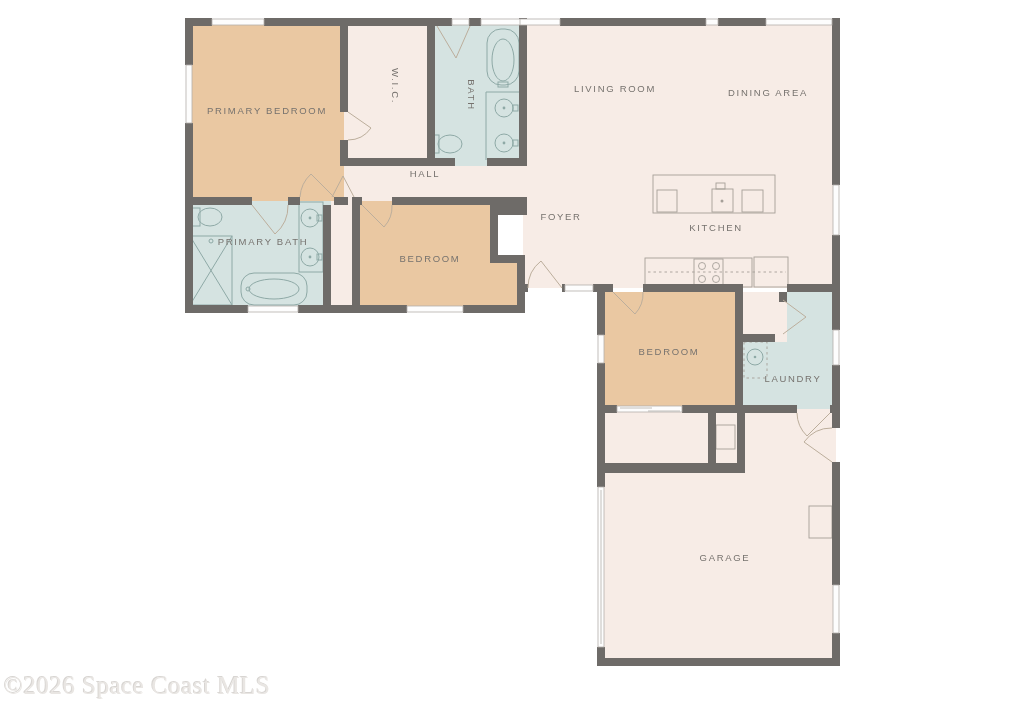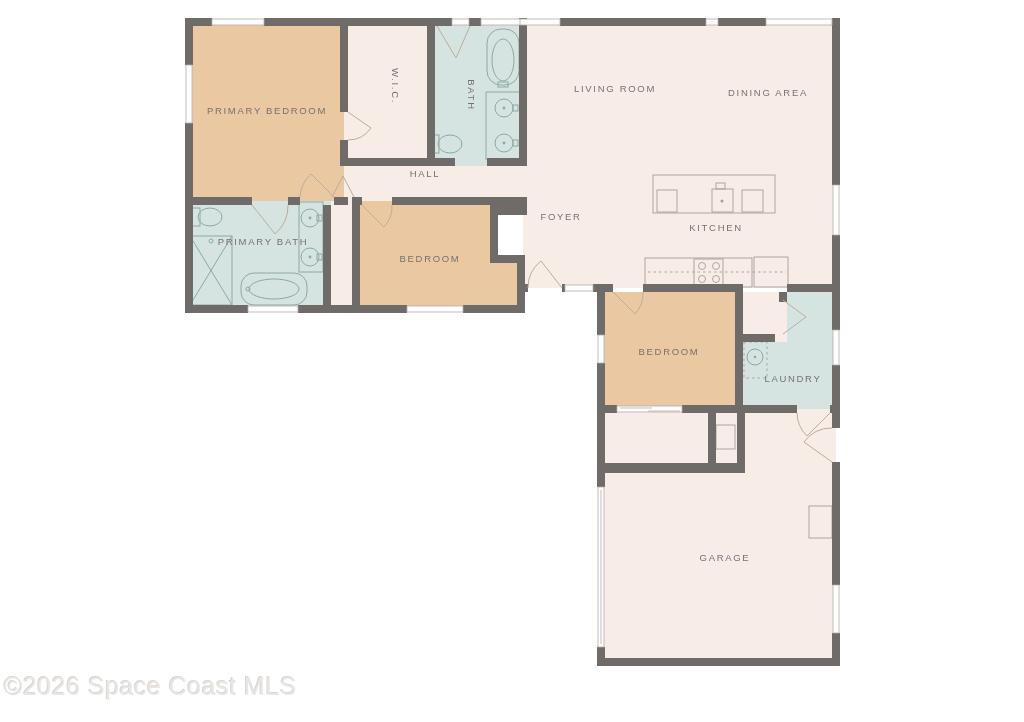--- a/index.html
+++ b/index.html
@@ -14,21 +14,21 @@
   .winline{stroke:#b3aeaa;stroke-width:0.8;fill:none;}
   .door{stroke:#bcae9c;stroke-width:1;fill:none;}
   .fx{stroke:#8ea9a6;stroke-width:1;fill:none;}
   .fxdot{fill:#8ea9a6;stroke:none;}
   .kx{stroke:#a59f98;stroke-width:0.9;fill:none;}
   .kxdash{stroke:#a59f98;stroke-width:0.9;fill:none;stroke-dasharray:2.5,3;}
   .lbl{font-size:9.5px;letter-spacing:1.7px;fill:#76726e;text-anchor:middle;
        font-family:"Liberation Sans", sans-serif;}
   .watermark{position:absolute;left:4px;top:672px;font-size:25px;letter-spacing:0.5px;
              color:#e9e6e3;text-shadow:-1px -1px 0 #d8d5d2, 1px 1px 0 #ffffff;
-             font-family:Liberation Sans, sans-serif;}
+             font-family:Liberation Serif, serif;}
 </style>
 </head>
 <body>
 
 <div class="canvas">
 <svg width="1024" height="722" viewBox="0 0 1024 722">
 
   <g>
     <rect class="cream" x="523" y="22" width="313" height="266"></rect>
     <rect class="cream" x="344" y="22" width="87" height="144"></rect>

